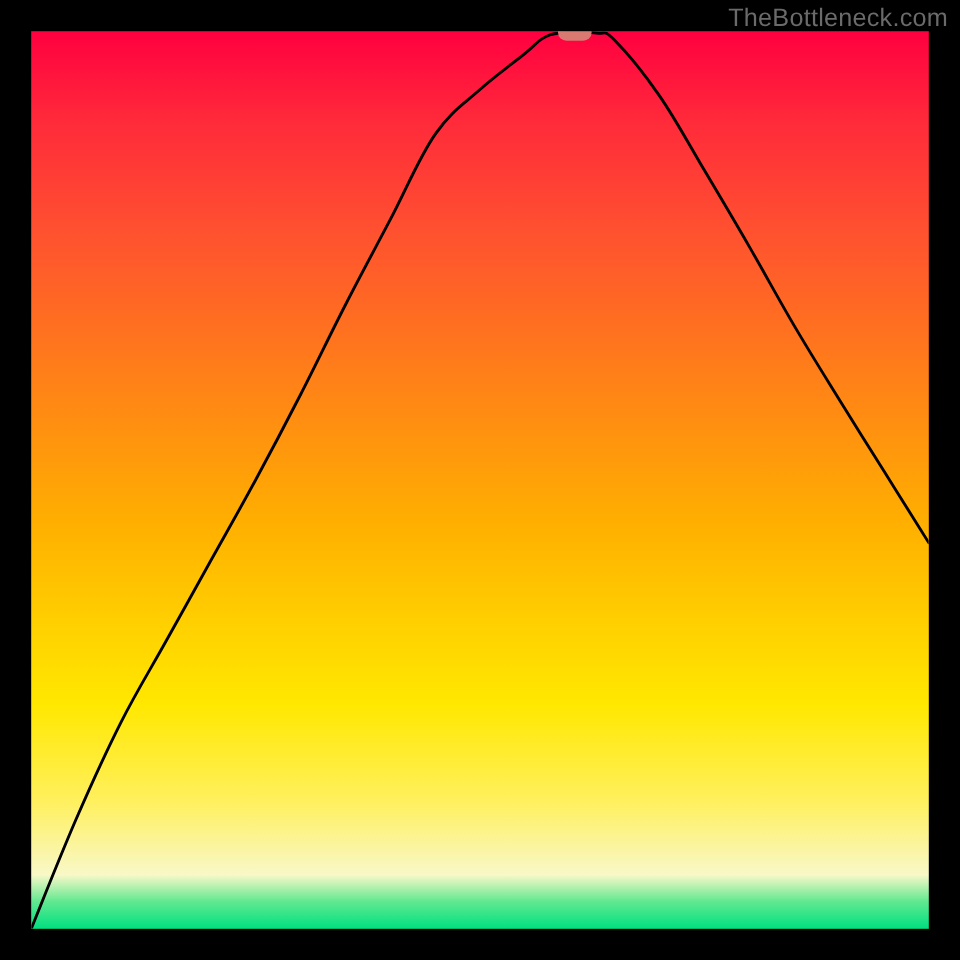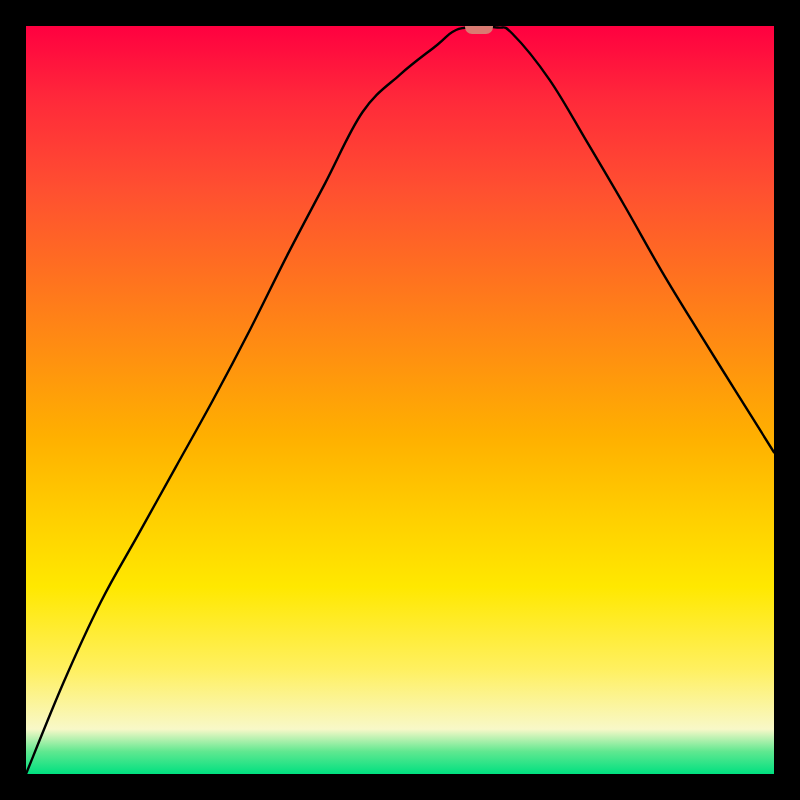--- a/index.html
+++ b/index.html
@@ -67,13 +67,14 @@
 </head>
 <body>
 
 <div class="frame">
   <div class="plot">
     <svg class="curve" viewBox="0 0 748 748" preserveAspectRatio="none">
       <path id="curve-path" d="M 0.00 748.00 C 6.73 731.57, 23.94 687.71, 37.40 656.74 C 50.86 625.78, 61.34 602.62, 74.80 575.96 C 88.26 549.30, 98.74 532.88, 112.20 508.64 C 125.66 484.40, 136.14 465.56, 149.60 441.32 C 163.06 417.08, 173.54 398.91, 187.00 374.00 C 200.46 349.09, 210.94 329.19, 224.40 302.94 C 237.86 276.69, 248.34 254.39, 261.80 228.14 C 275.26 201.89, 285.74 182.66, 299.20 157.08 C 312.66 131.50, 323.14 105.54, 336.60 86.02 C 350.06 66.50, 360.54 60.74, 374.00 48.62 C 387.46 36.50, 401.98 26.37, 411.40 18.70 C 420.82 11.03, 420.97 9.08, 426.36 5.98 C 431.75 2.89, 433.24 2.30, 441.32 1.50 C 449.40 0.69, 463.16 0.42, 471.24 1.50 C 479.32 2.57, 476.78 -1.94, 486.20 7.48 C 495.62 16.90, 510.14 34.33, 523.60 53.86 C 537.06 73.38, 547.54 93.32, 561.00 115.94 C 574.46 138.56, 584.94 156.23, 598.40 179.52 C 611.86 202.81, 622.34 222.46, 635.80 245.34 C 649.26 268.23, 659.74 284.87, 673.20 306.68 C 686.66 328.49, 697.14 344.98, 710.60 366.52 C 724.06 388.06, 741.27 415.59, 748.00 426.36" fill="none" stroke="#000" stroke-width="2.4" stroke-linecap="round" stroke-linejoin="round"></path>
     </svg>
     <div class="marker" id="marker" style="left: 452.54px; top: 1.496px;"></div>
   </div>
+  <div class="attribution">TheBottleneck.com</div>
 </div>
 
 </body></html>

